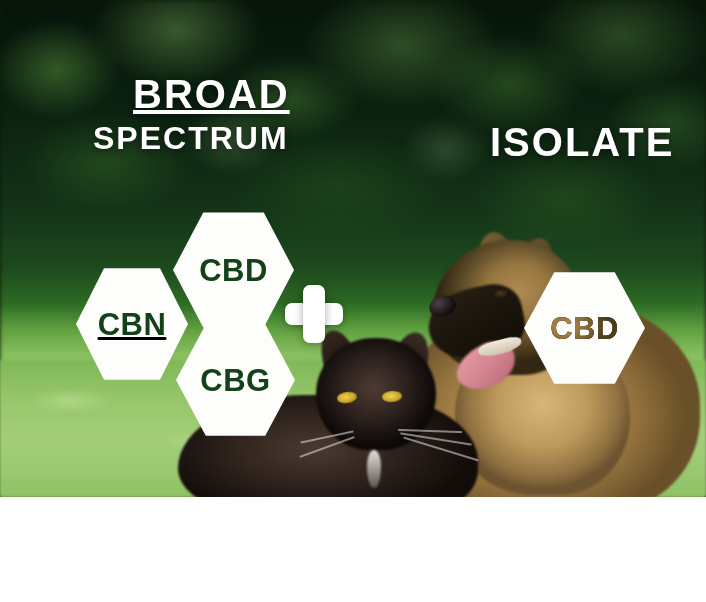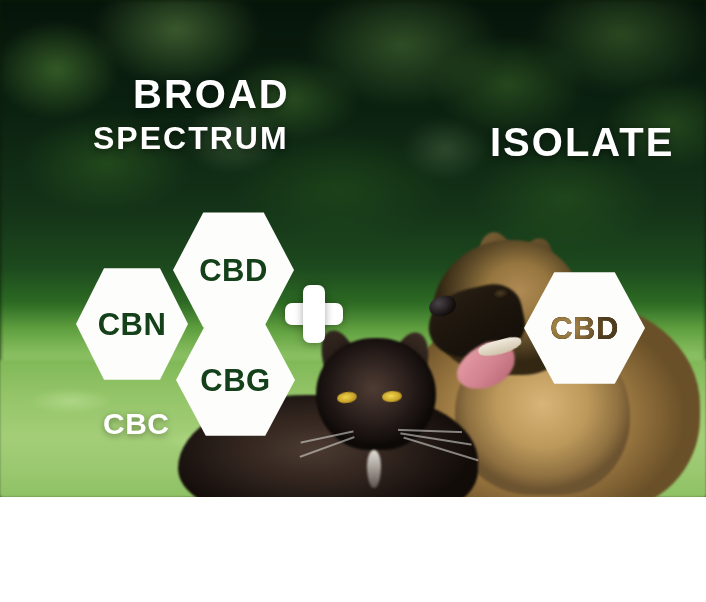--- a/index.html
+++ b/index.html
@@ -237,21 +237,21 @@
   .title {
     position: absolute;
     color: #ffffff;
     font-weight: 900;
     letter-spacing: 2px;
     line-height: 1;
     text-transform: uppercase;
     white-space: nowrap;
     text-shadow: 0 2px 7px rgba(0,0,0,.45);
   }
-  #broad-line1 { left: 133px; top: 74px; font-size: 40px; }
+  #broad-line1 { left: 133px; top: 74px; font-size: 40px; text-decoration: underline; }
   #broad-line2 { left: 93px;  top: 122px; font-size: 32px; }
   #isolate-title { left: 490px; top: 122px; font-size: 40px; }
 
   
   .hex {
     position: absolute;
     background: #fdfdfb;
     clip-path: polygon(25% 2%, 75% 2%, 100% 50%, 75% 98%, 25% 98%, 0% 50%);
     display: flex;
     align-items: center;
@@ -259,21 +259,21 @@
     filter: drop-shadow(0 2px 5px rgba(0,0,0,.3));
   }
   .hex-label {
     color: #14401a;
     font-weight: 900;
     letter-spacing: .5px;
     font-size: 31px;
     line-height: 1;
     white-space: nowrap;
   }
-  #hex-cbn { left: 76px;  top: 266px; width: 112px; height: 116px; }
+  #hex-cbn { left: 76px;  top: 266px; width: 112px; height: 116px; text-decoration: underline; }
   #hex-cbd { left: 173px; top: 210px; width: 121px; height: 120px; }
   #hex-cbg { left: 176px; top: 322px; width: 119px; height: 116px; }
 
   
   #cbc-label {
     position: absolute;
     left: 103px; top: 409px;
     color: #ffffff;
     font-weight: 900;
     font-size: 30px;
@@ -378,21 +378,20 @@
 
     <div class="hex" id="hex-cbn">
       <span class="hex-label">CBN</span>
     </div>
     <div class="hex" id="hex-cbd">
       <span class="hex-label">CBD</span>
     </div>
     <div class="hex" id="hex-cbg">
       <span class="hex-label">CBG</span>
     </div>
-    <div id="cbc-label">CBC</div>
 
     <div id="plus-sign">
       <div class="bar h"></div>
       <div class="bar v"></div>
     </div>
 
     <div id="hex-isolate">
       <div class="knockout">
         <span class="knockout-text">CBD</span>
       </div>

